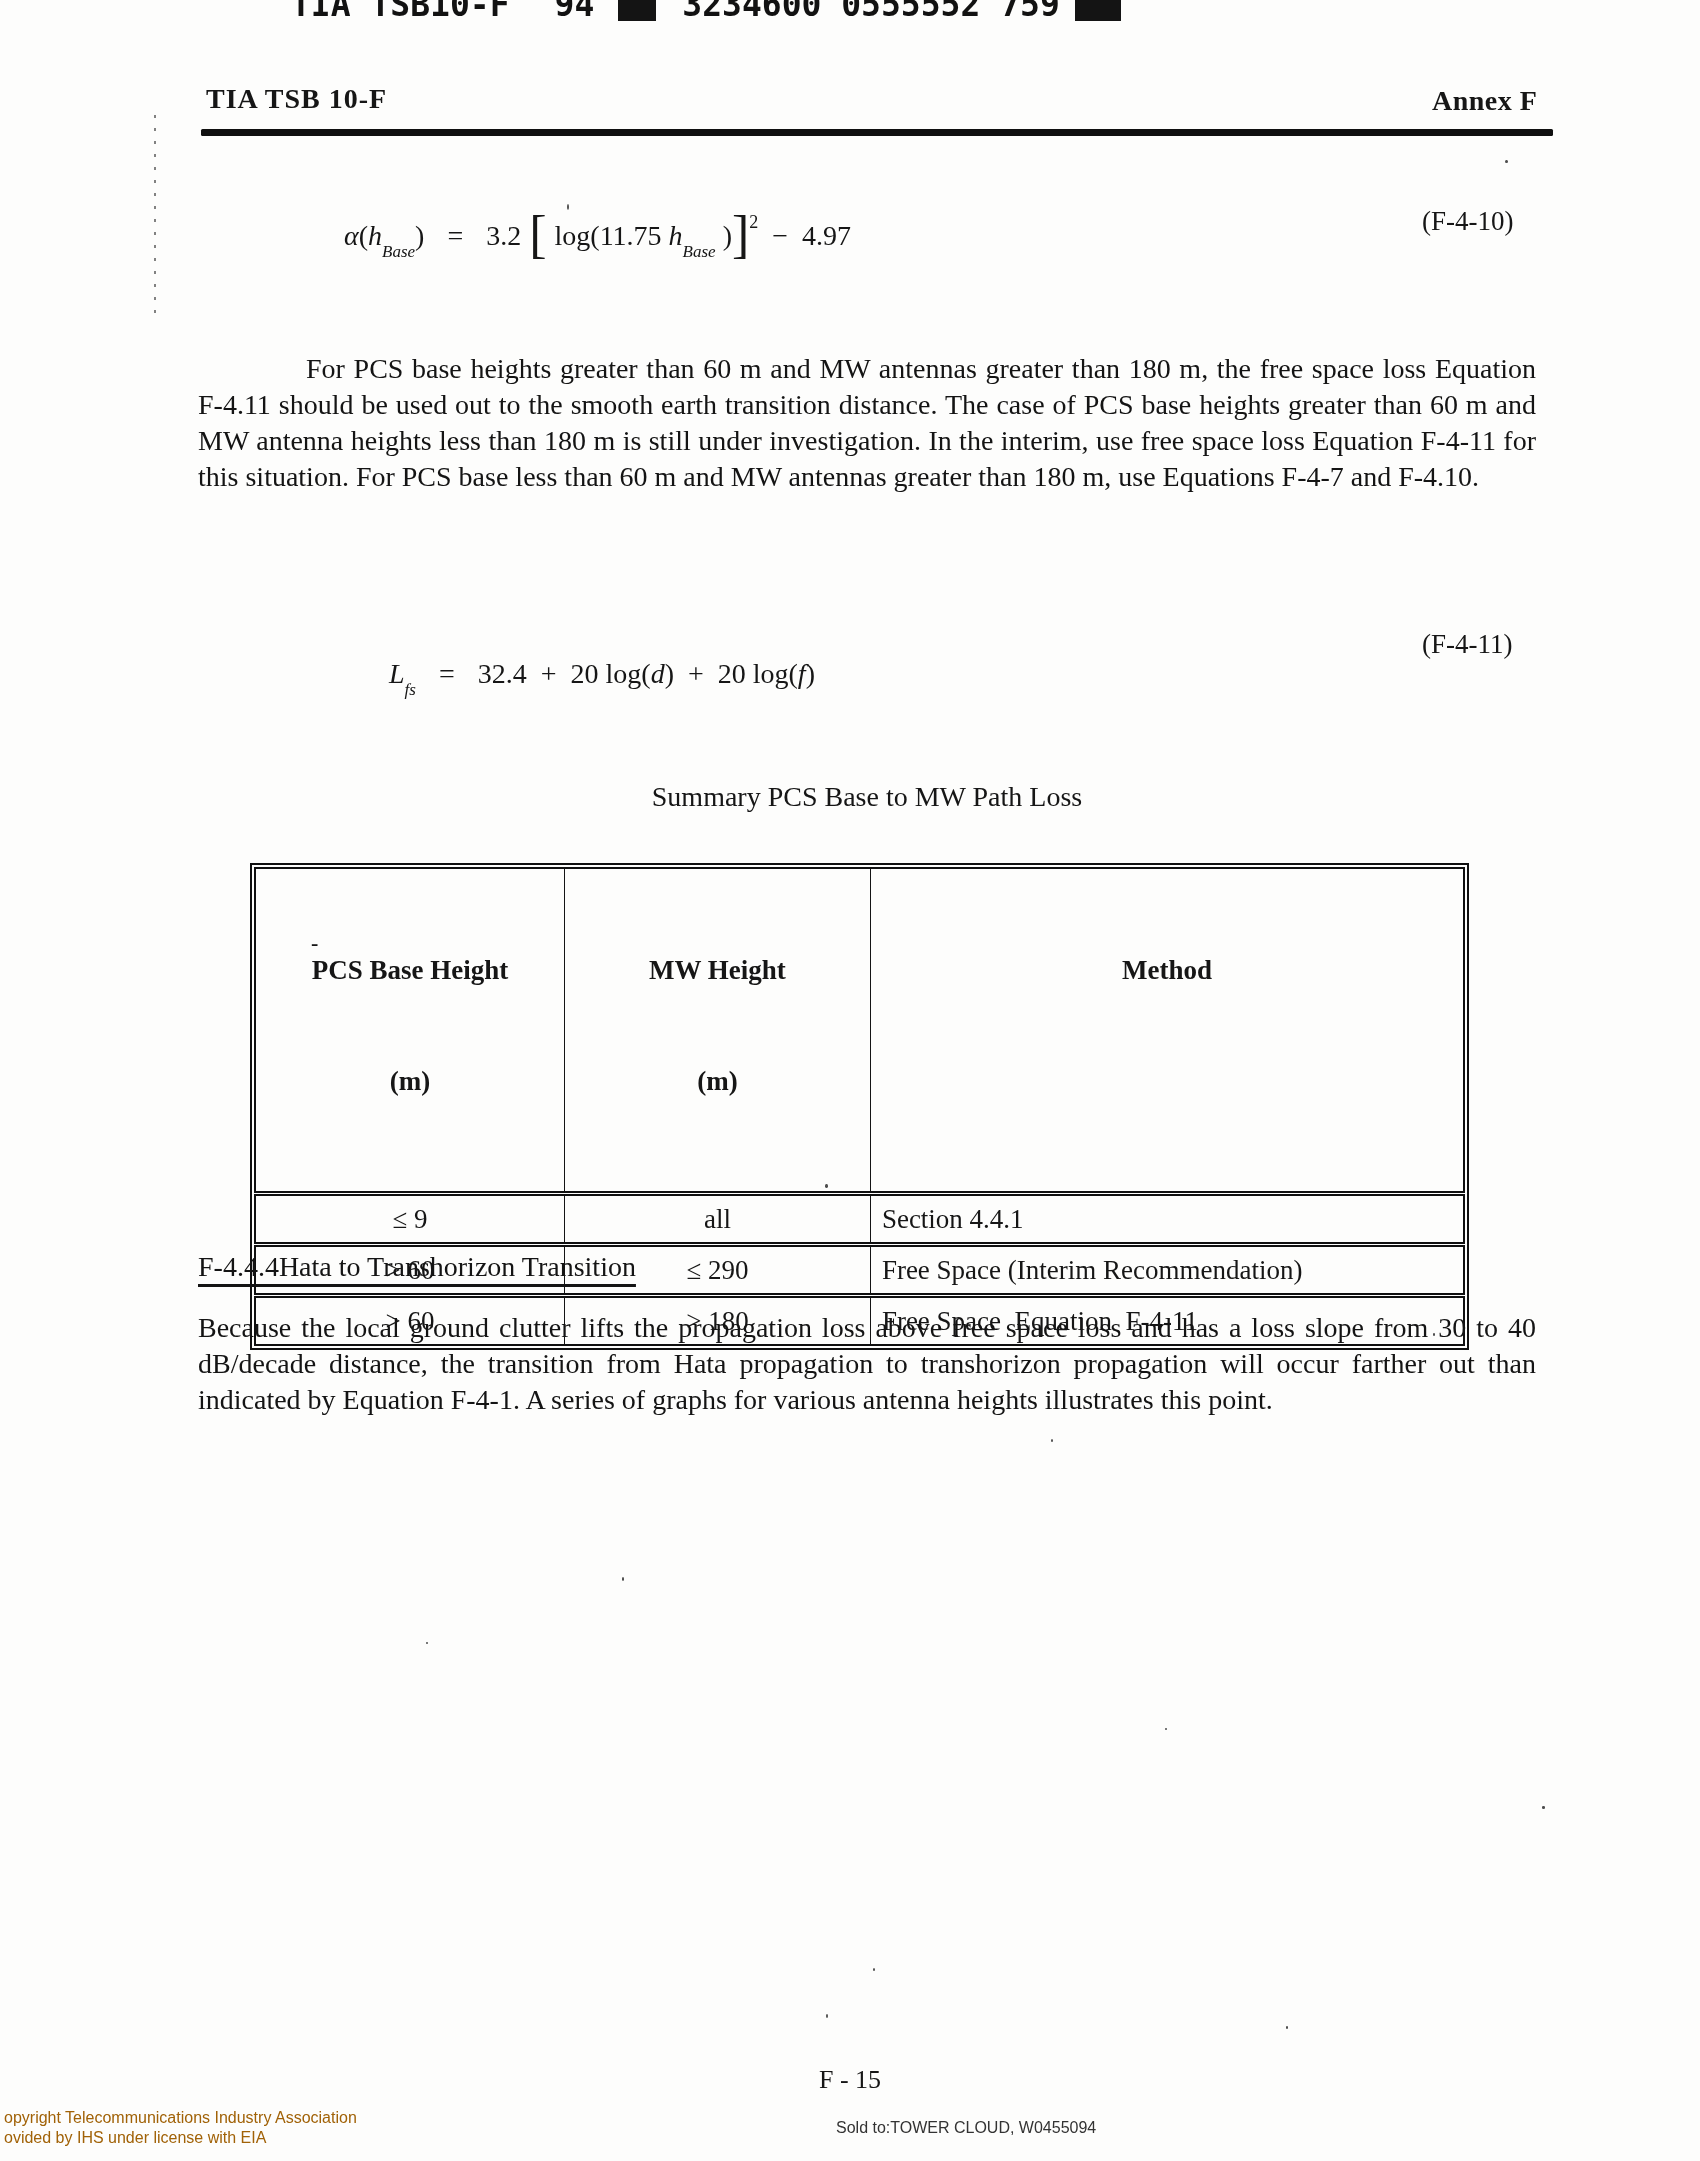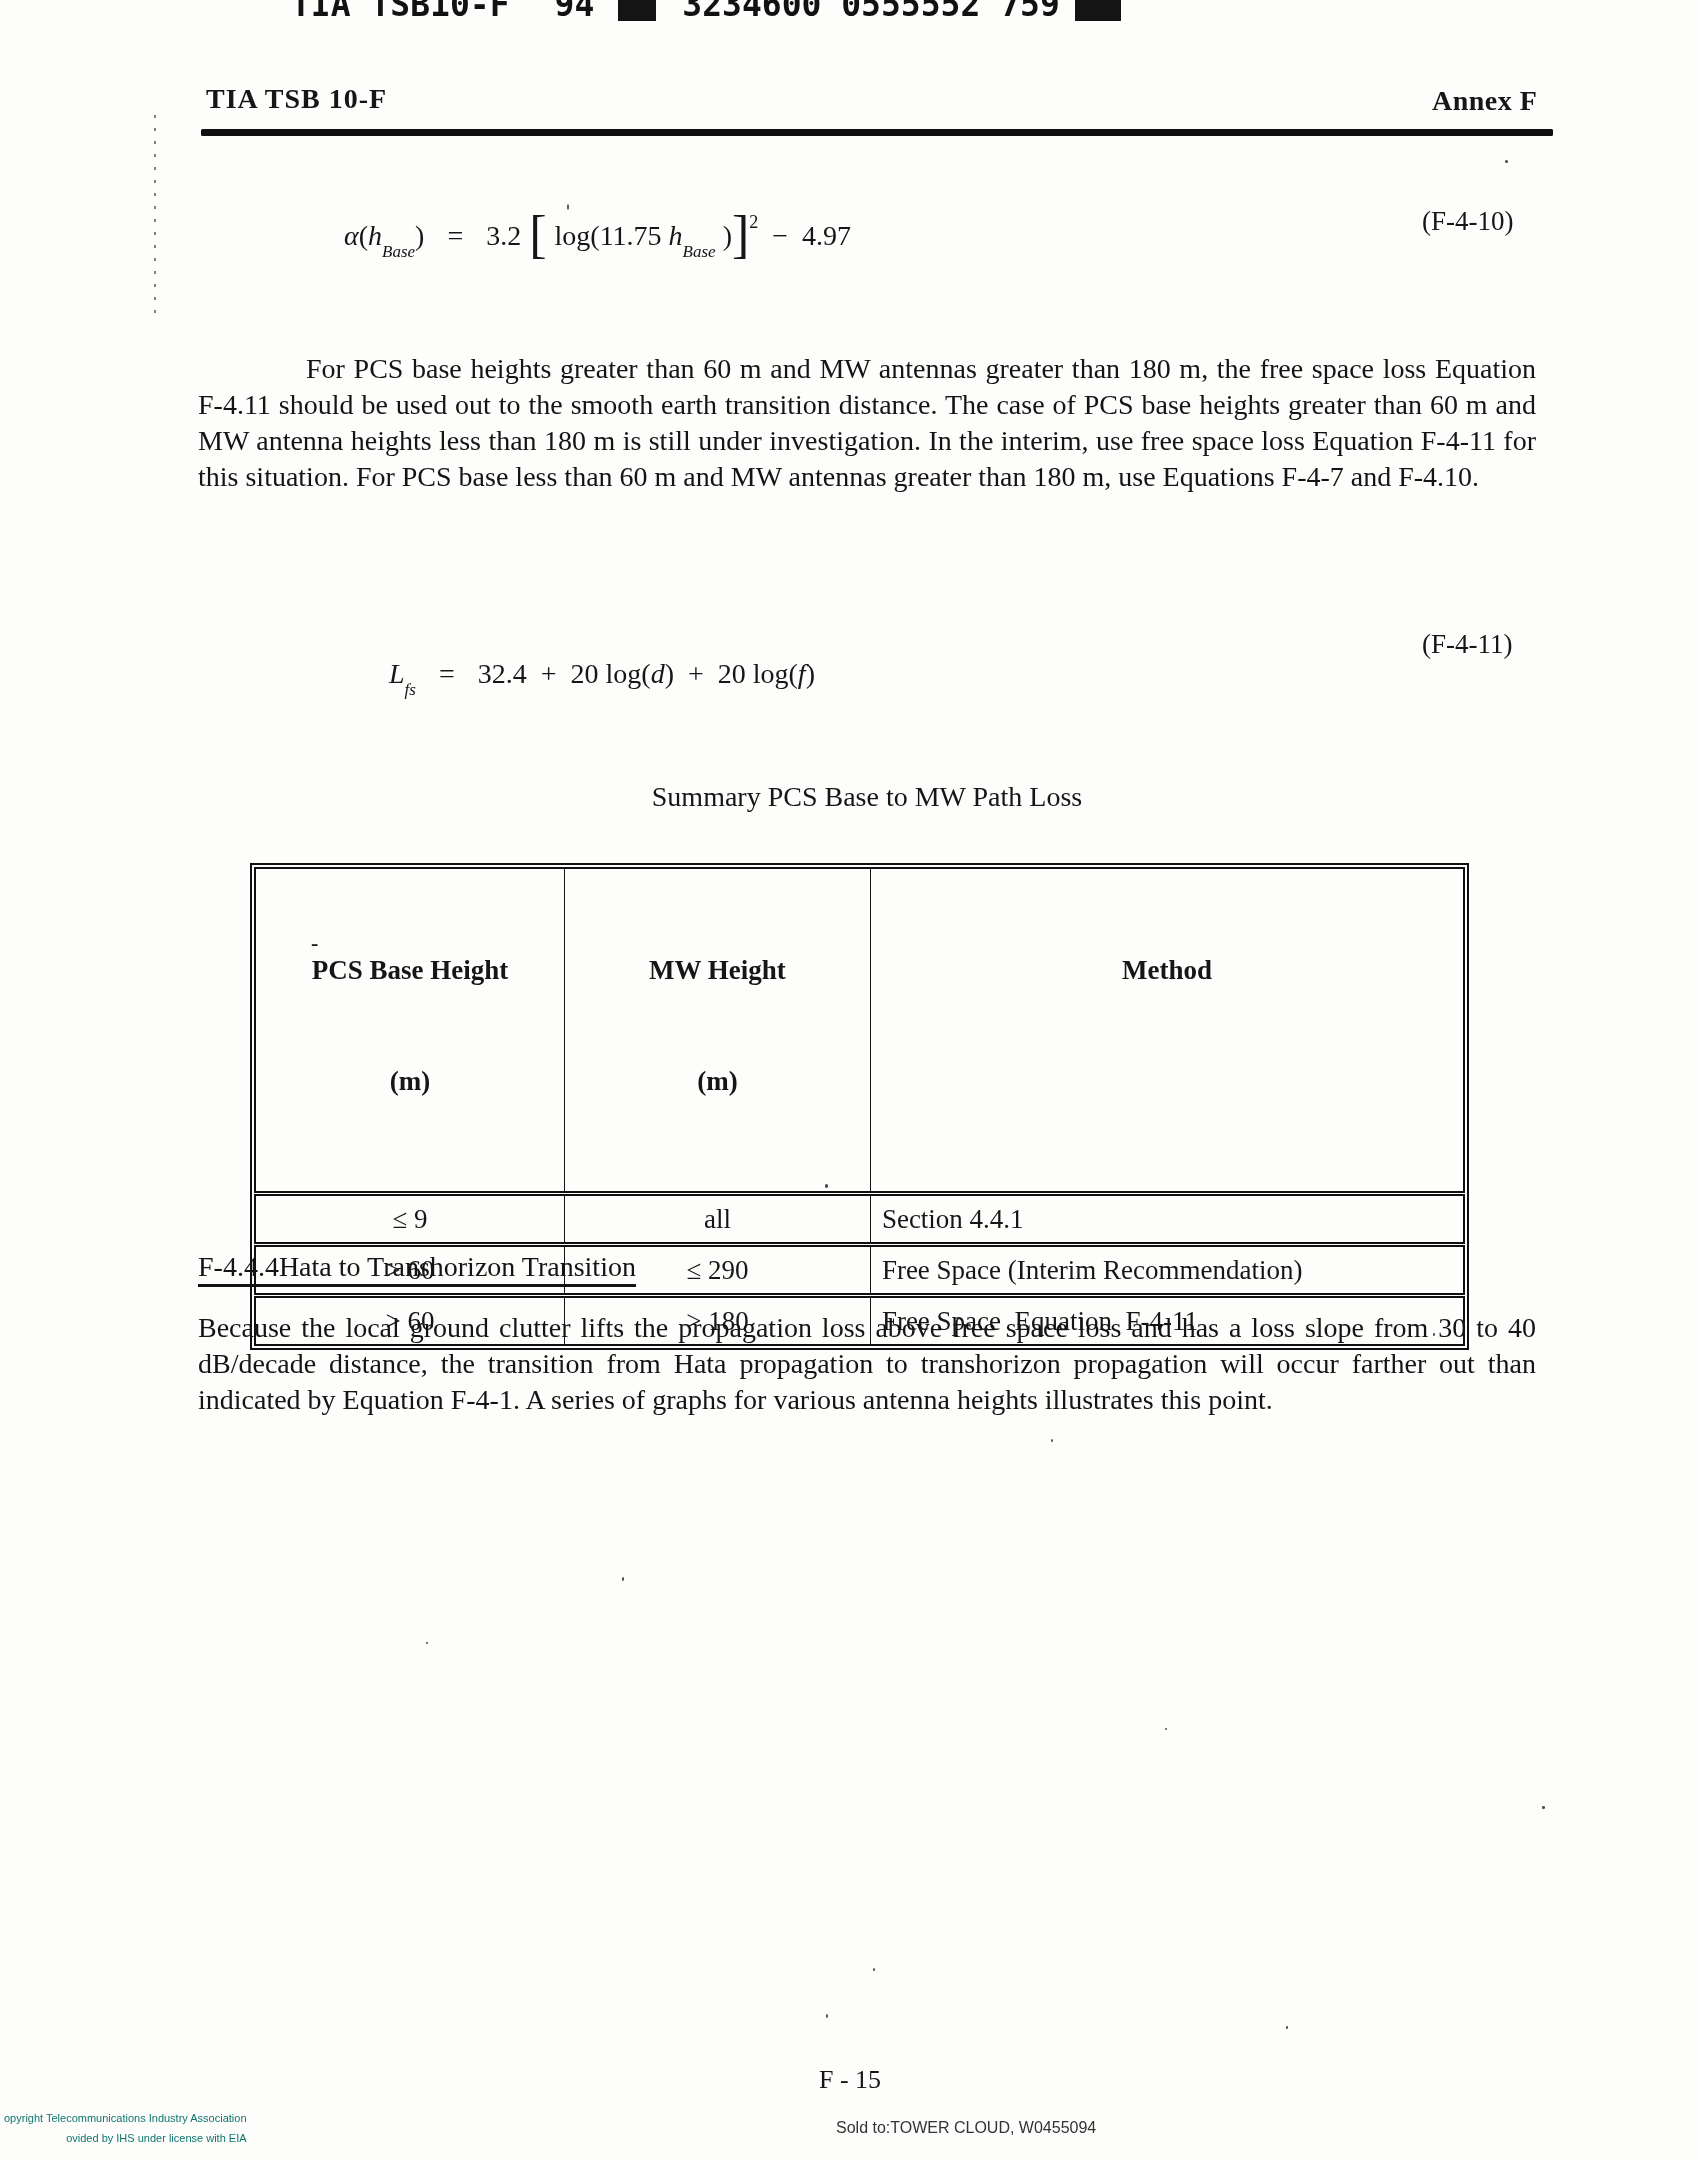--- a/index.html
+++ b/index.html
@@ -66,21 +66,21 @@
   .stray-dash { position:absolute; left:55px; top:61px; font-weight:700; font-size:22px; }
   
   .sec-heading {
     position:absolute; left:198px; top:1251px; font-size:28px; color:#141414;
     text-decoration:underline; text-decoration-thickness:2.5px; text-underline-offset:8px;
   }
   
   .page-num { position:absolute; left:0; top:2065px; width:1700px; text-align:center; font-size:26px; }
   .foot-left {
     position:absolute; left:4px; top:2108px;
-    font-family:"Liberation Sans",sans-serif; font-size:11px; line-height:20px; color:#0f766e;text-align:right;
+    font-family:"Liberation Sans",sans-serif; font-size:16px; line-height:20px; color:#a16207;
   }
   .foot-right {
     position:absolute; left:836px; top:2119px;
     font-family:"Liberation Sans",sans-serif; font-size:16px; color:#333;
   }
   
   .speck { position:absolute; background:#222; border-radius:50%; opacity:.8; }
 </style>
 </head>
 <body>

